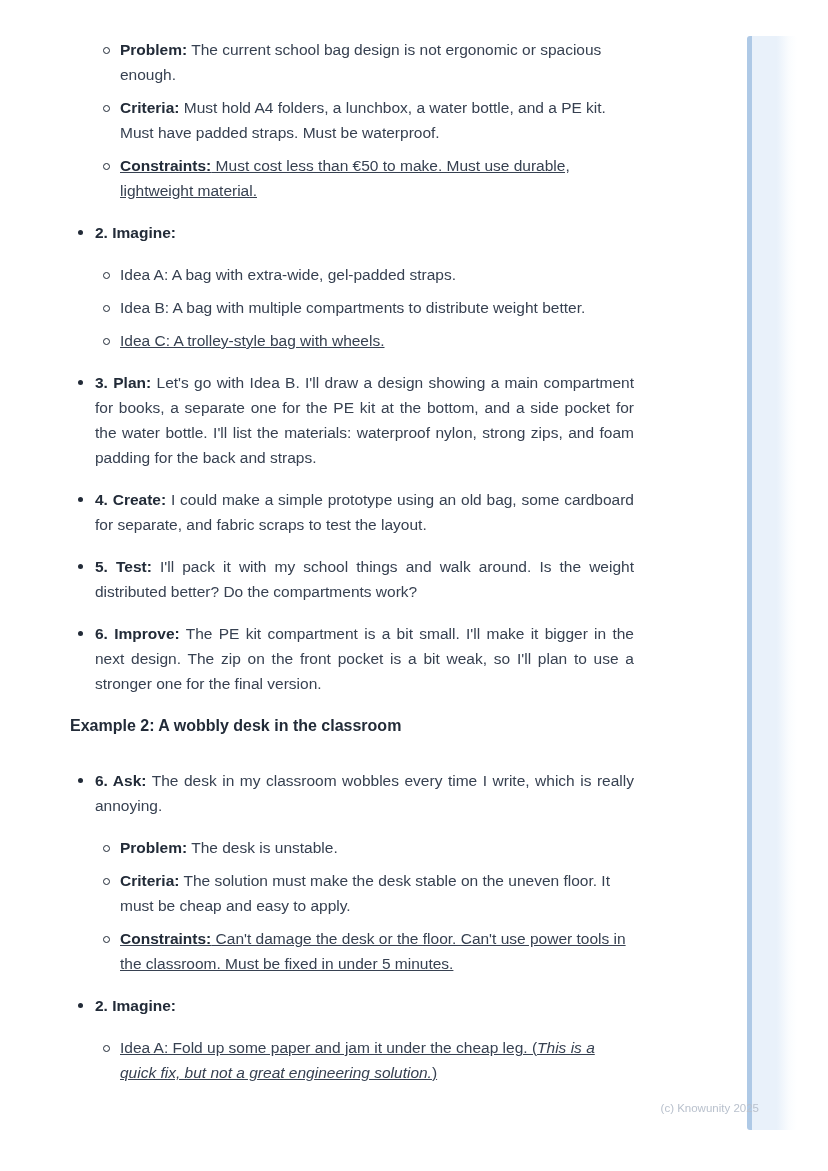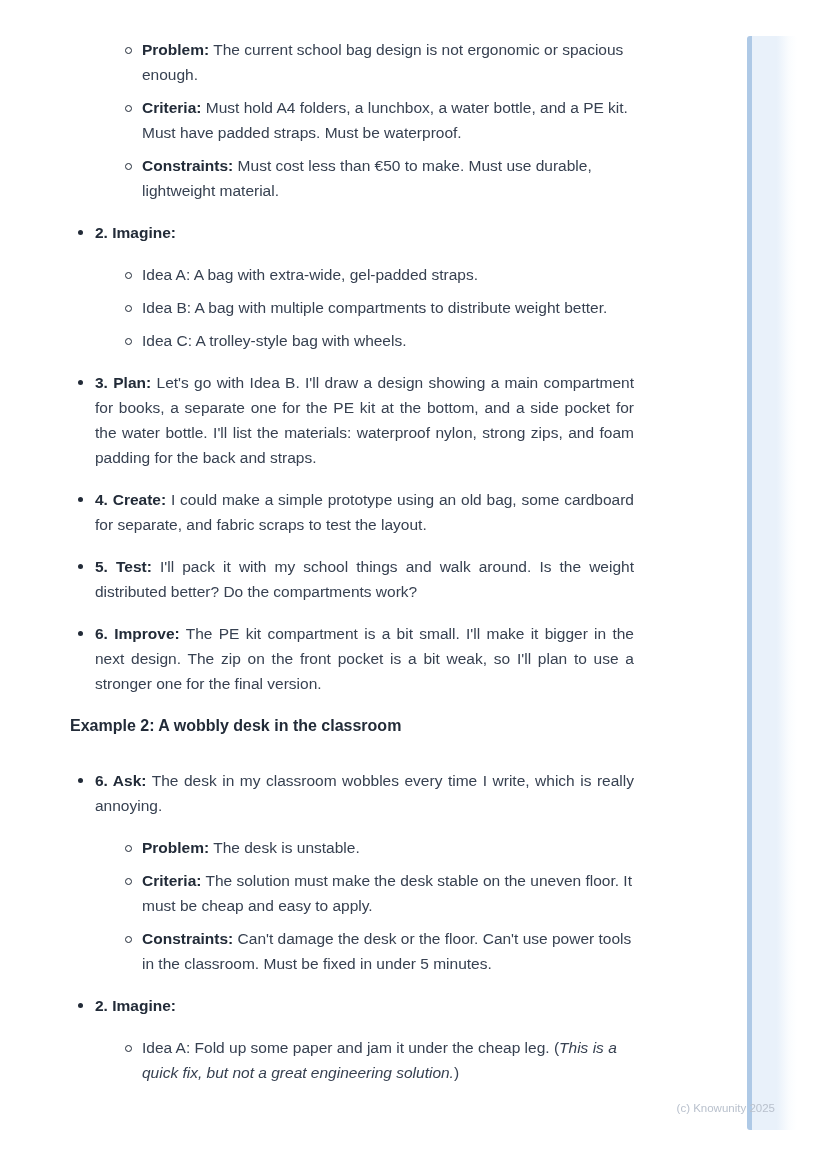--- a/index.html
+++ b/index.html
@@ -55,22 +55,22 @@
   }
   ul.sub.top {
     margin-top: 0;
     padding-left: 50px;
   }
   li {
     position: relative;
   }
   ul.main > li { margin-bottom: 17px; }
   ul.main > li:last-child { margin-bottom: 0; }
-  ul.sub > li { margin-bottom: 8px; margin-left: 22px; }
-  ul.sub > li:last-child { margin-bottom: 0; }
+  ul.sub > li { margin-bottom: 8px; }
+  ul.sub > li:last-child { margin-bottom: 0; text-decoration: underline; }
   li > ul.sub { margin-top: 17px; }
   .txt { text-align: left; }
   .txt.justify { text-align: justify; }
   .dot {
     position: absolute;
     left: -17px;
     top: 10px;
     width: 5px;
     height: 5px;
     border-radius: 50%;
@@ -98,21 +98,21 @@
     background: linear-gradient(to right,
       var(--strip-fill, #e9f1fa) 0%,
       var(--strip-fill, #e9f1fa) 55%,
       rgba(246, 250, 253, 0.55) 82%,
       rgba(255, 255, 255, 0) 100%);
     z-index: 1;
   }
   .footer {
     position: absolute;
     top: 1101px;
-    right: 53px;
+    right: 69px;
     font-size: 11.5px;
     line-height: 14px;
     color: var(--footer-text, #b9c1cd);
     z-index: 2;
     white-space: nowrap;
   }
 </style>
 </head>
 <body>
 

